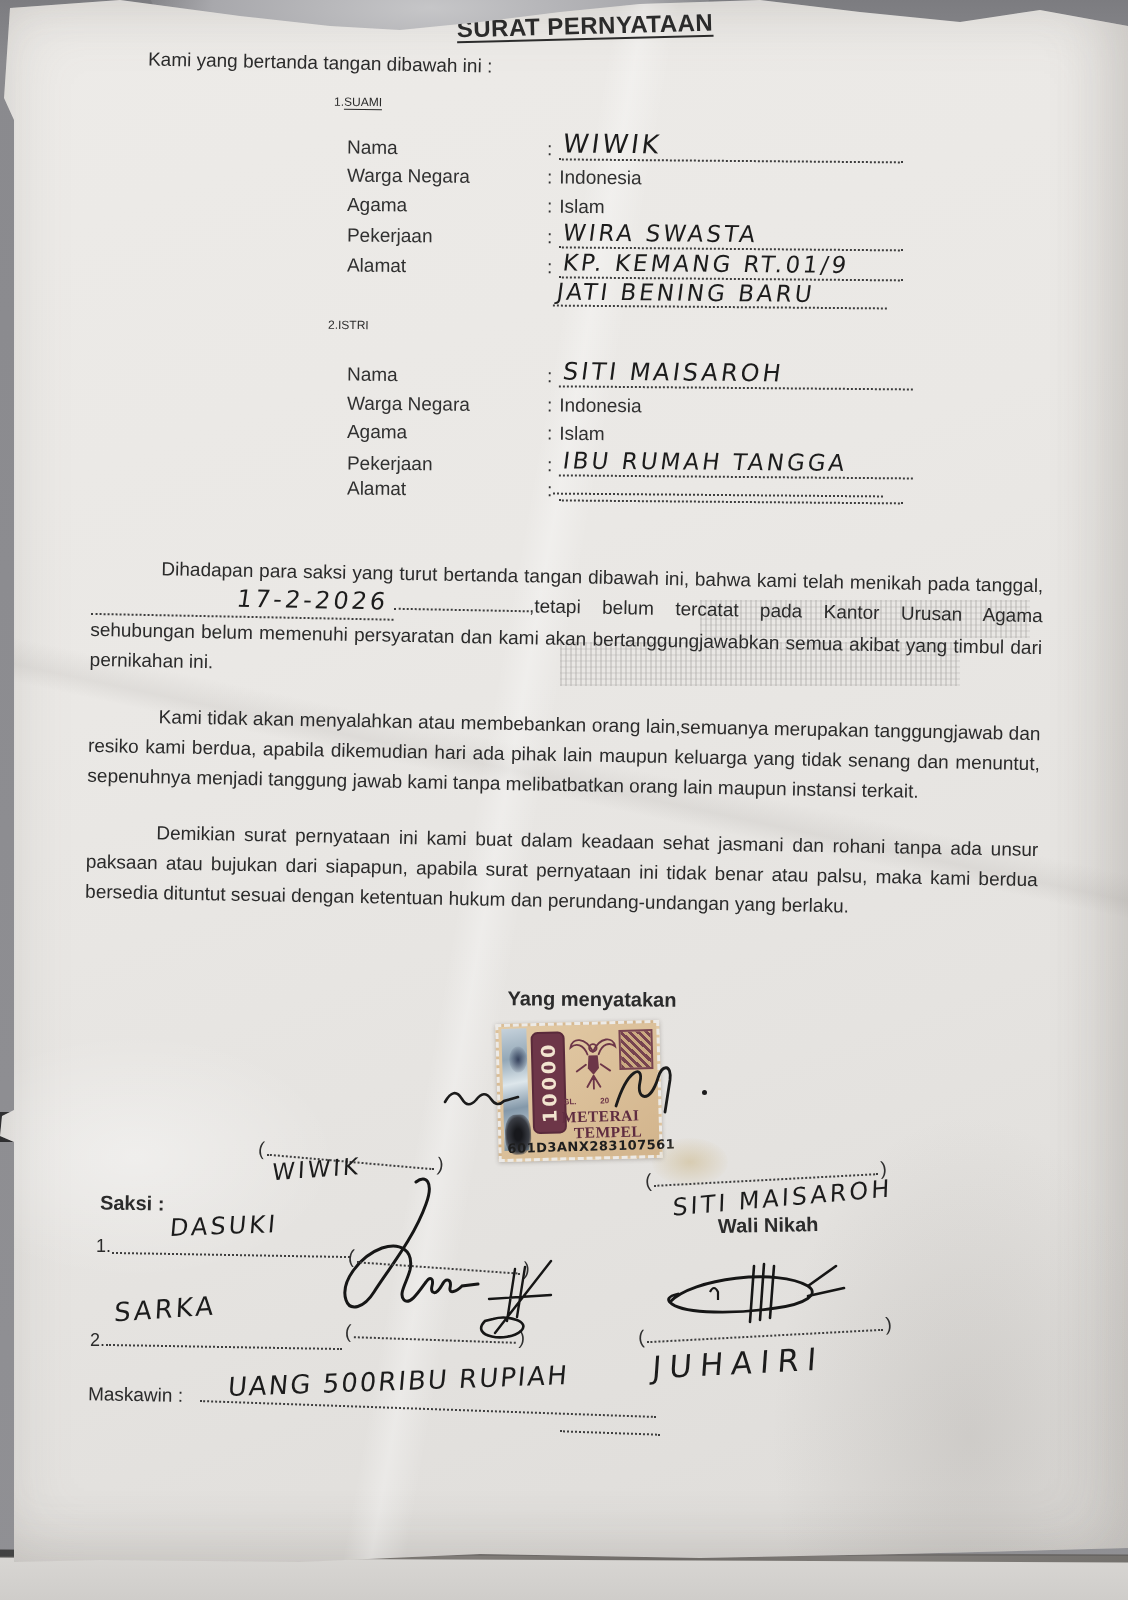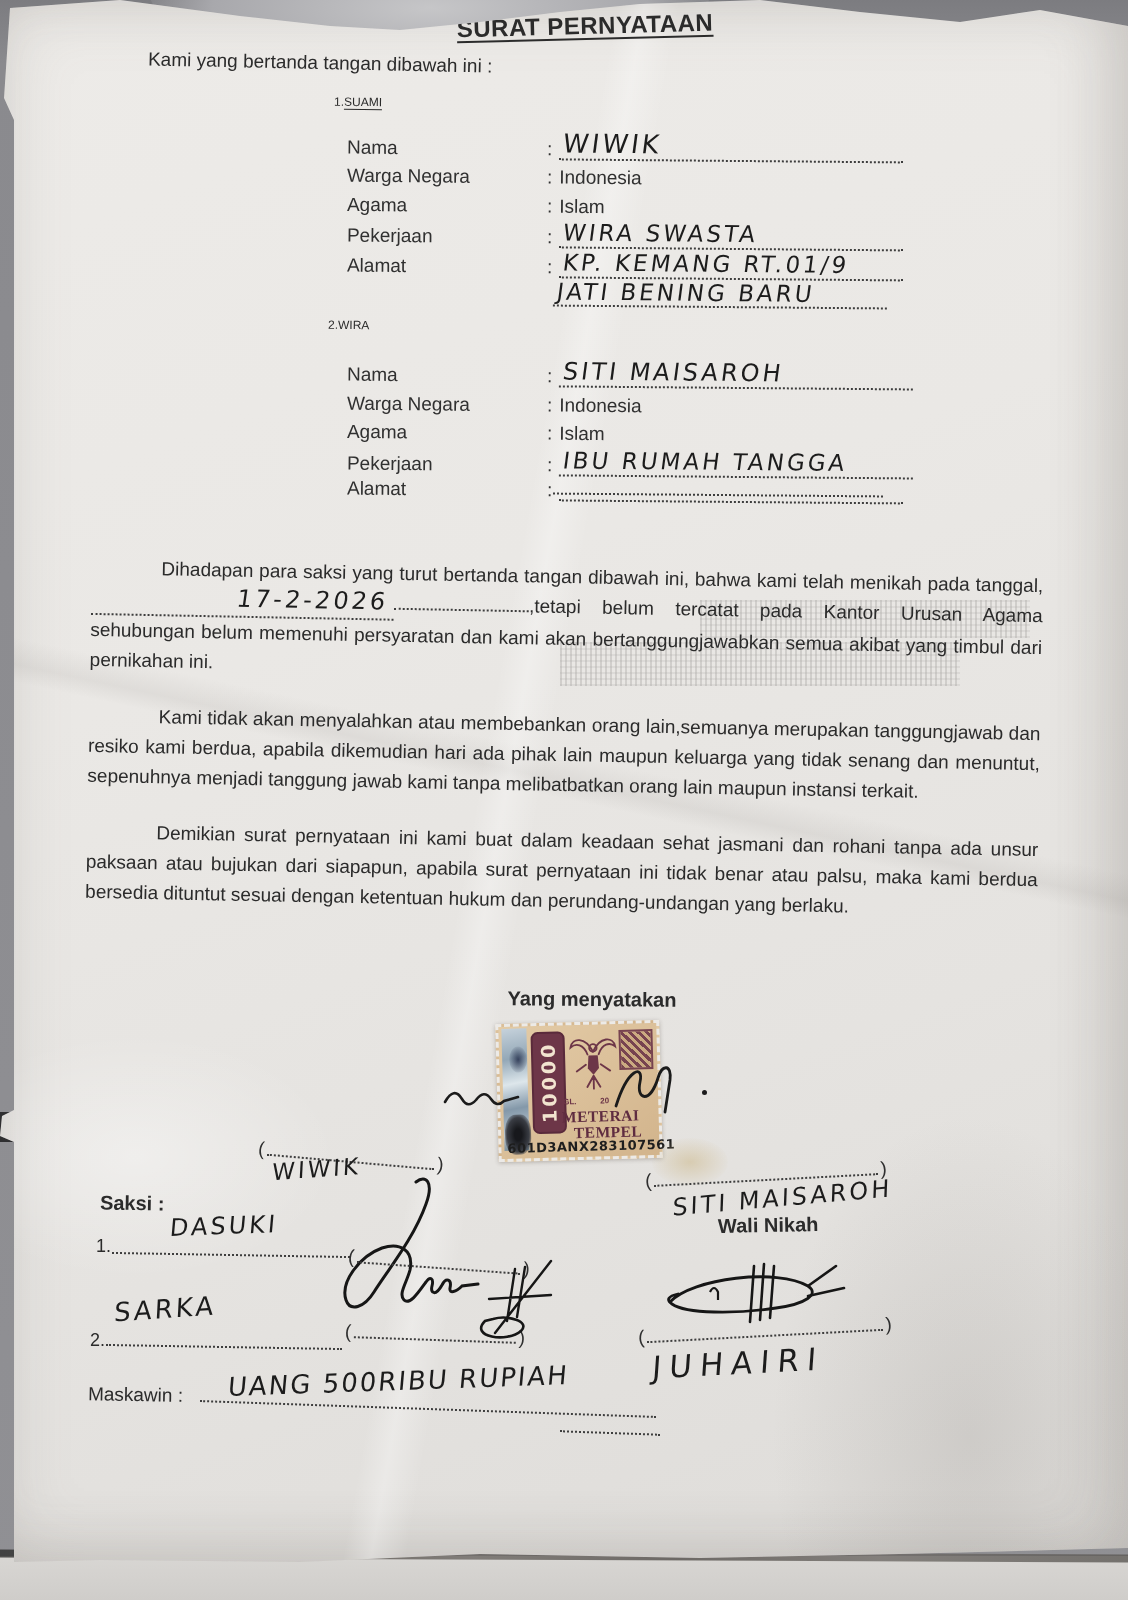--- a/index.html
+++ b/index.html
@@ -133,21 +133,21 @@
     <div class="frow" style="left:347px;top:252px;transform:rotate(.5deg);">
       <span class="flabel">Alamat</span>
       <span class="fcolon">:</span>
       <span class="dotwrap w330"><span class="hw hw22">KP. KEMANG RT.01/9</span></span>
     </div>
     <div class="pos" style="left:553px;top:282px;transform:rotate(.5deg);">
       <span class="dotwrap w320"><span class="hw hw22">JATI BENING BARU</span></span>
     </div>
 
     <div class="pos printed sec-head" style="left:328px;top:318px;transform:rotate(.6deg);">
-      <span>2.</span><span>WIRA</span>
+      <span>2.</span><span>ISTRI</span>
     </div>
 
     <div class="frow" style="left:347px;top:360px;transform:rotate(.5deg);">
       <span class="flabel">Nama</span>
       <span class="fcolon">:</span>
       <span class="dotwrap w340"><span class="hw hw24">SITI MAISAROH</span></span>
     </div>
     <div class="frow" style="left:347px;top:394px;transform:rotate(.5deg);">
       <span class="flabel">Warga Negara</span>
       <span class="fcolon">:</span>

